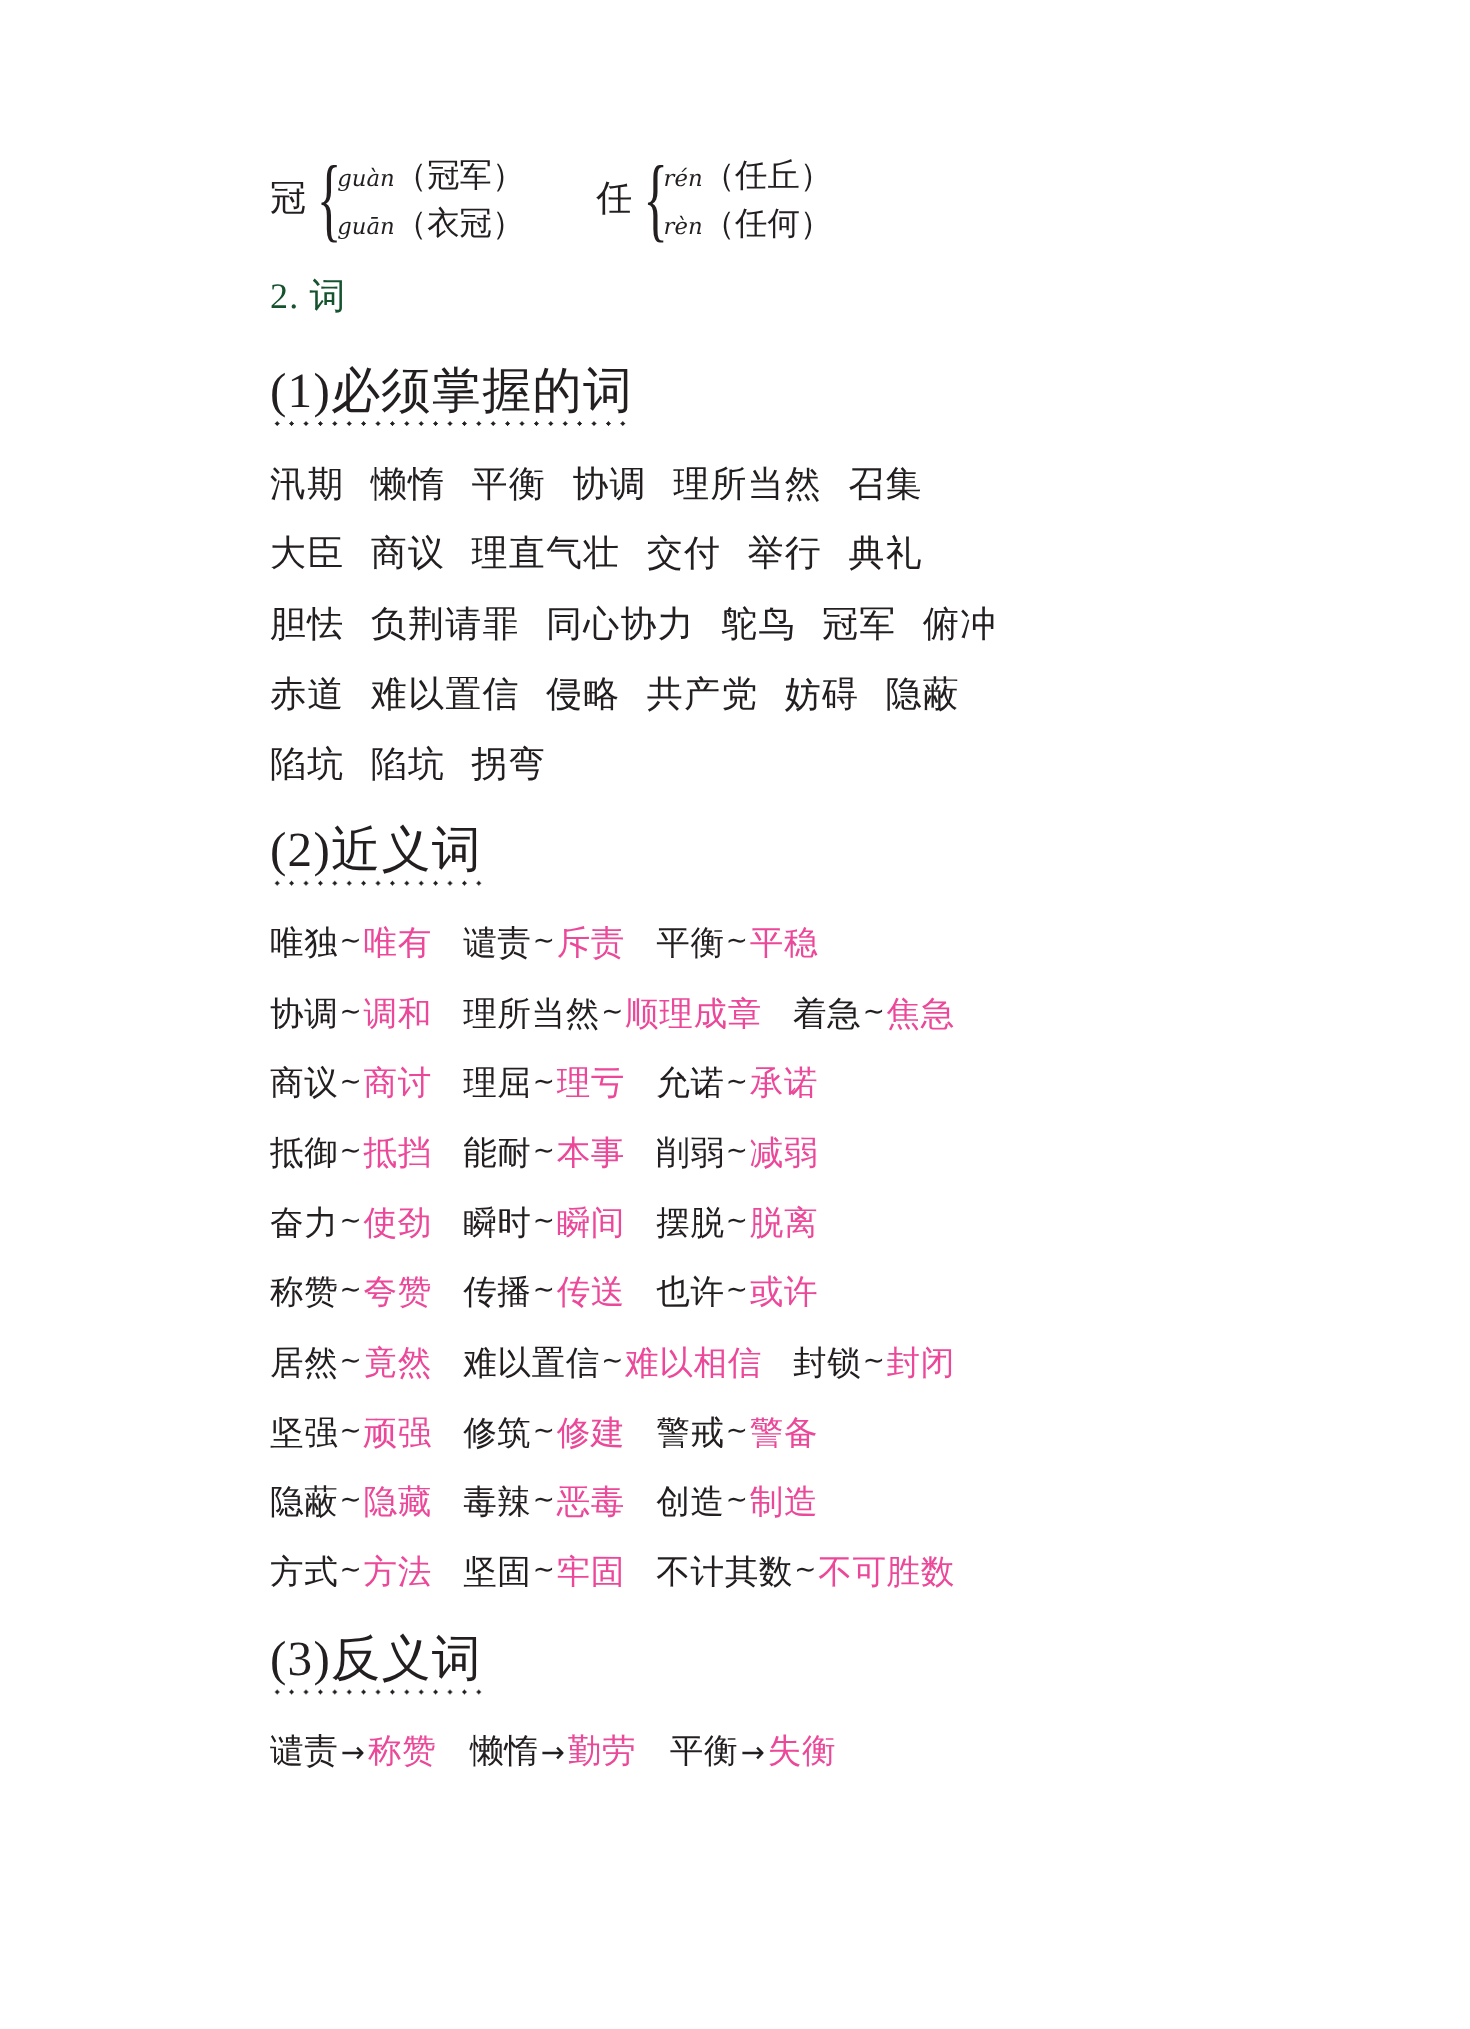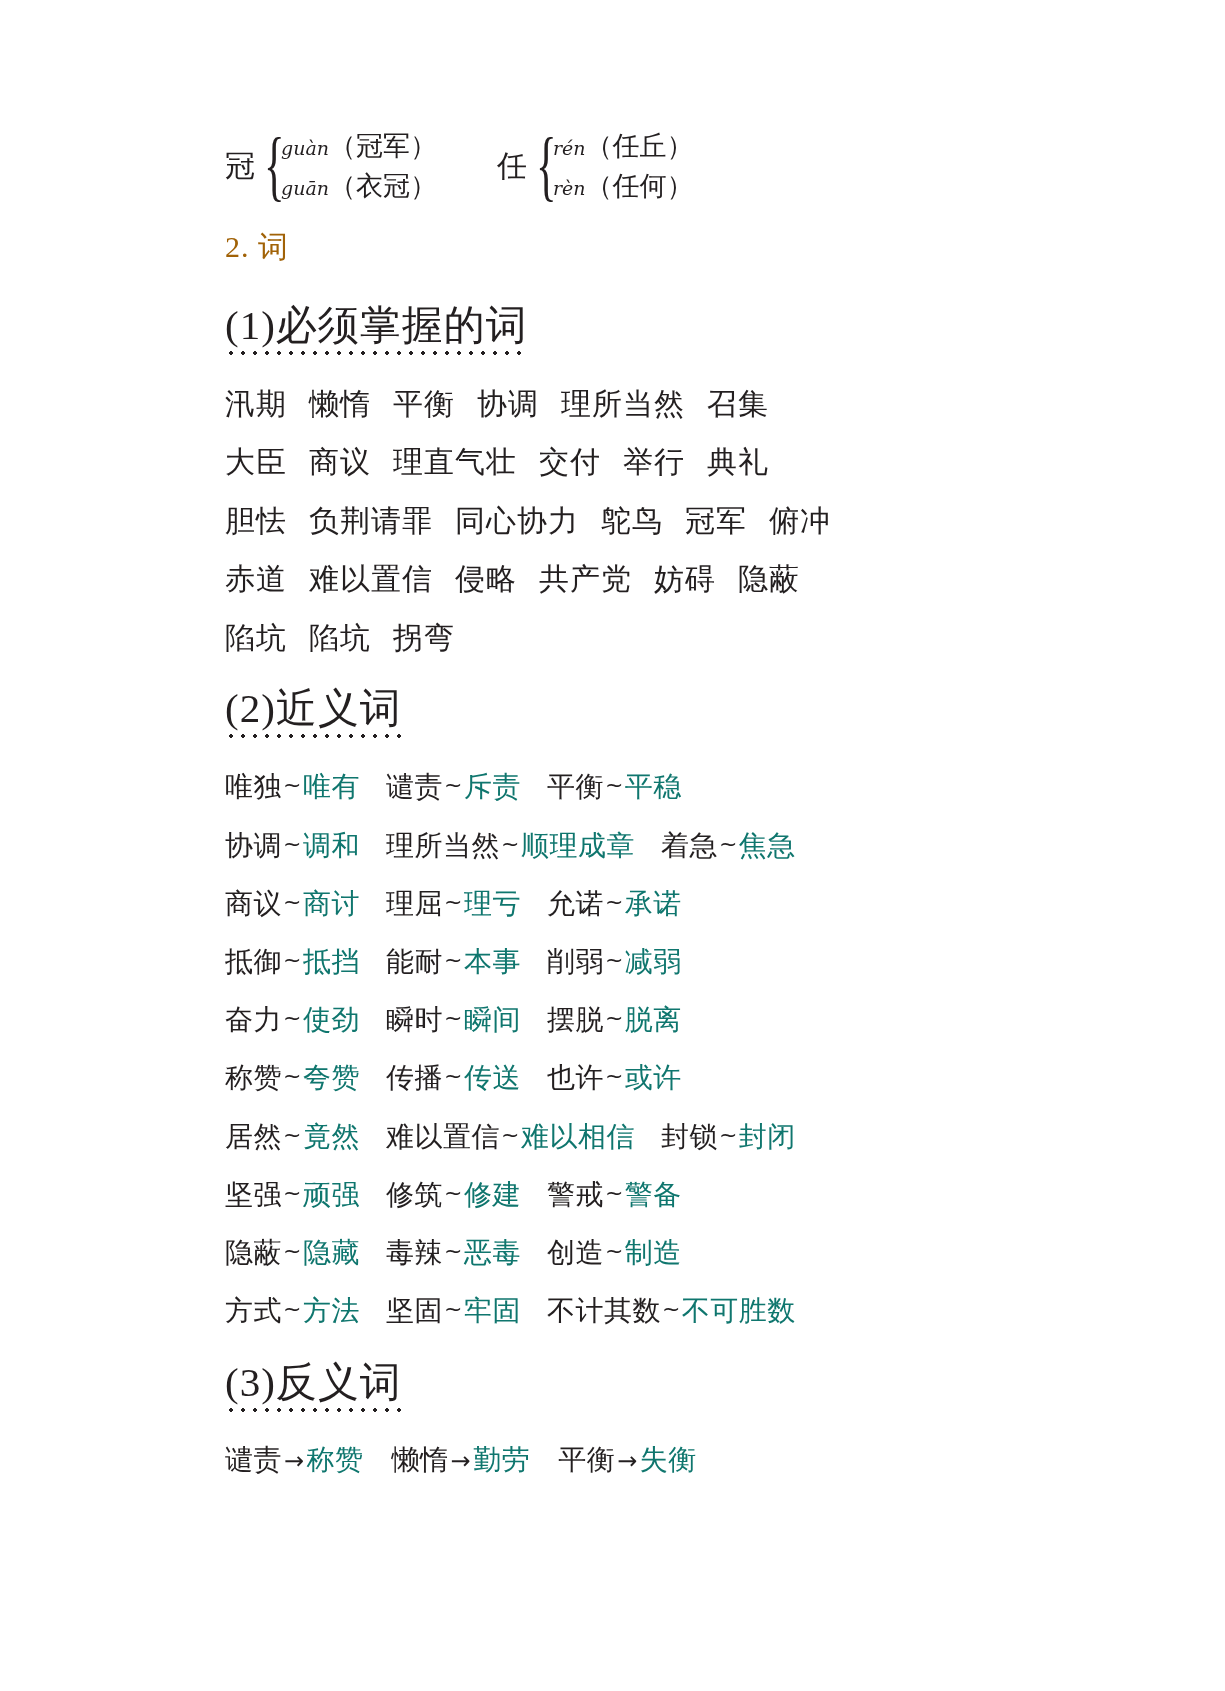--- a/index.html
+++ b/index.html
@@ -68,21 +68,21 @@
     white-space: nowrap;
   }
   .pinyin {
     font-style: italic;
     font-family: "DejaVu Serif", serif;
     font-size: 19px;
   }
 
   
   .h-red {
-    color: #a16207;
+    color: #14532d;
     font-size: 30px;
     margin: 22px 0 16px 0;
     letter-spacing: 1px;
   }
   .h-sub {
     font-size: 41px;
     margin: 14px 0 14px 0;
     position: relative;
     display: inline-block;
     letter-spacing: 1px;
@@ -104,21 +104,21 @@
   }
   .wordline .w { margin-right: 22px; text-align: center; }
 
   .pairline {
     font-size: 28px;
     line-height: 2.08;
     letter-spacing: 0.5px;
     white-space: nowrap;
   }
   .pairline .pair { margin-right: 26px; }
-  .blue { color: #0f766e; }
+  .blue { color: #ec4899; }
   .tilde {
     font-family: "DejaVu Sans", sans-serif;
     font-size: 22px;
     vertical-align: 4px;
     padding: 0 1px;
   }
   .arrow {
     font-family: "DejaVu Sans", sans-serif;
     font-size: 24px;
     padding: 0 2px;

